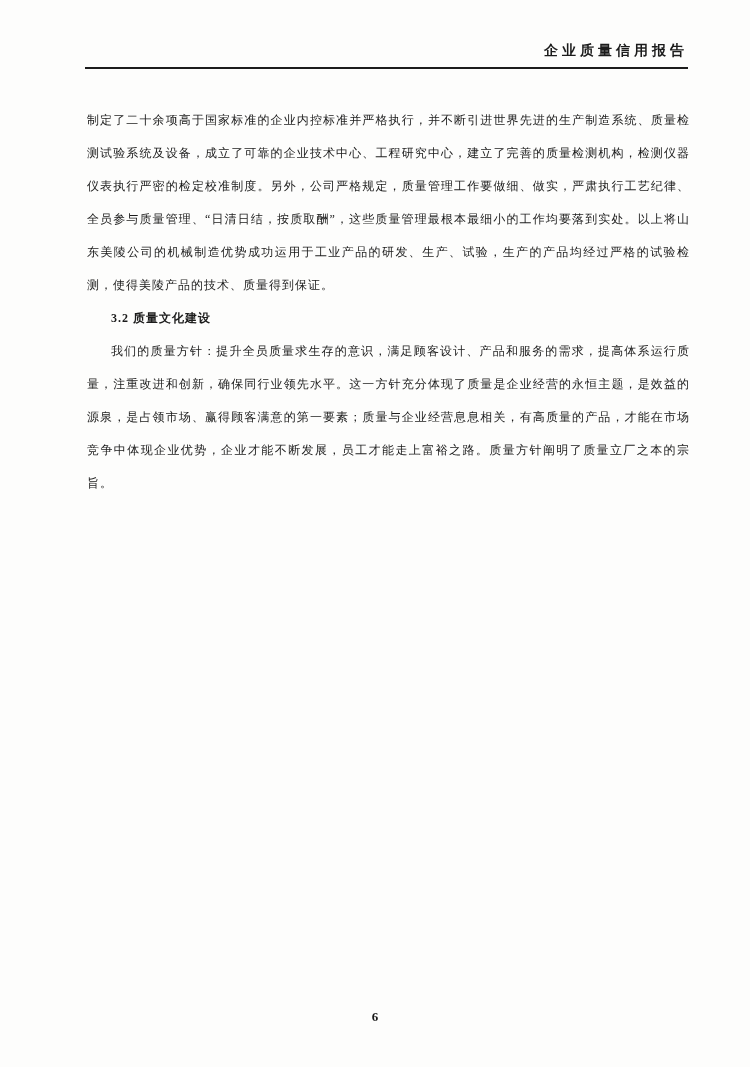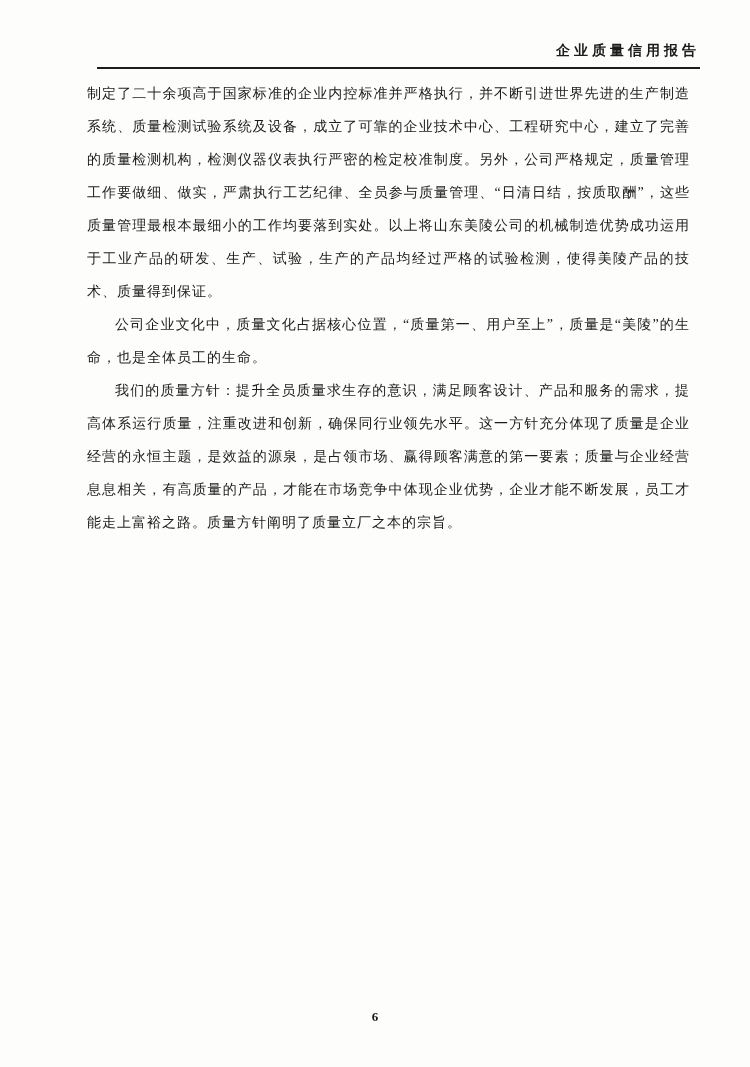--- a/index.html
+++ b/index.html
@@ -11,37 +11,37 @@
     position: relative;
     width: 750px;
     height: 1067px;
     background: #fdfdfc;
     overflow: hidden;
     font-family: "Liberation Serif", "DejaVu Serif", serif;
     color: #1b1b1b;
   }
   .header {
     position: absolute;
-    left: 97px;
+    left: 85px;
     width: 603px;
     top: 42px;
     text-align: right;
     font-size: 14px;
     line-height: 18px;
     font-weight: bold;
     letter-spacing: 4px;
     padding-bottom: 7px;
     border-bottom: 2.5px solid #1c1c1c;
   }
   .content {
     position: absolute;
     left: 87px;
     width: 603px;
-    top: 77px;
-    font-size: 14px;
+    top: 104px;
+    font-size: 12px;
     line-height: 33px;
     letter-spacing: 1px;
     text-align: justify;
     text-justify: inter-ideograph;
   }
   .content p {
     margin: 0;
     text-indent: 2em;
   }
   .content p.continuation {
@@ -64,20 +64,20 @@
 </head>
 <body>
 
 <div class="page">
   <div class="header">
     <span>企业质量信用报告</span>
   </div>
 
   <div class="content">
       <p class="continuation">制定了二十余项高于国家标准的企业内控标准并严格执行，并不断引进世界先进的生产制造系统、质量检测试验系统及设备，成立了可靠的企业技术中心、工程研究中心，建立了完善的质量检测机构，检测仪器仪表执行严密的检定校准制度。另外，公司严格规定，质量管理工作要做细、做实，严肃执行工艺纪律、全员参与质量管理、“日清日结，按质取酬”，这些质量管理最根本最细小的工作均要落到实处。以上将山东美陵公司的机械制造优势成功运用于工业产品的研发、生产、试验，生产的产品均经过严格的试验检测，使得美陵产品的技术、质量得到保证。</p>
-      <p class="body">公司企业文化中，质量文化占据核心位置，“质量第一、用户至上”，质量是“美陵”的生命，也是全体员工的生命。</p>
+      <p class="heading">3.2 质量文化建设</p>
       <p class="body">我们的质量方针：提升全员质量求生存的意识，满足顾客设计、产品和服务的需求，提高体系运行质量，注重改进和创新，确保同行业领先水平。这一方针充分体现了质量是企业经营的永恒主题，是效益的源泉，是占领市场、赢得顾客满意的第一要素；质量与企业经营息息相关，有高质量的产品，才能在市场竞争中体现企业优势，企业才能不断发展，员工才能走上富裕之路。质量方针阐明了质量立厂之本的宗旨。</p>
     </div>
 
   <div class="footer">
     <span>6</span>
   </div>
 </div>
 
 </body></html>

